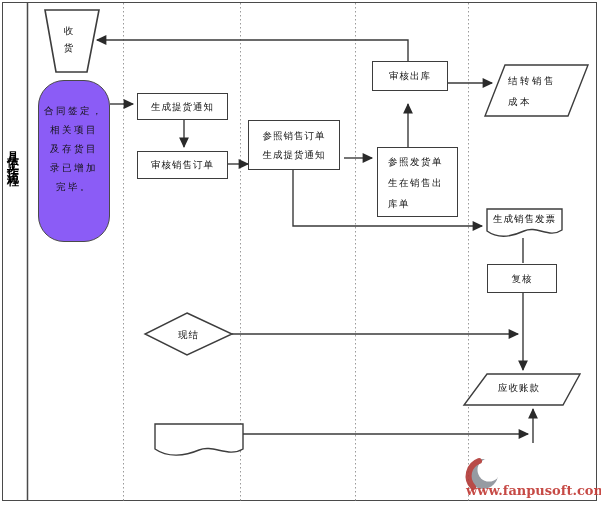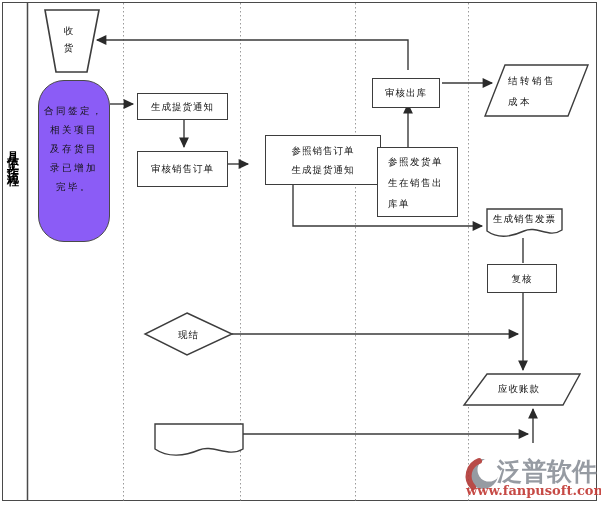--- a/index.html
+++ b/index.html
@@ -90,48 +90,47 @@
       <path d="M523,293 L523,370" marker-end="url(#arr)"></path>
       <path d="M232,334 L518,334" marker-end="url(#arr)"></path>
       <path d="M533,443 L533,409" marker-end="url(#arr)"></path>
       <path d="M243,434 L528,434" marker-end="url(#arr)"></path>
     </g>
   </svg>
 
   <div class="sidebar-label">具体工作流程</div>
 
   <div class="rectnode" style="left:137px;top:93px;width:91px;height:27px;">生成提货通知</div>
-  <div class="rectnode" style="left:137px;top:151px;width:91px;height:36px;">审核销售订单</div>
-  <div class="rectnode" style="left:265px;top:120px;width:116px;height:50px;margin-top:15px;">参照销售订单
+  <div class="rectnode" style="left:137px;top:151px;width:91px;height:28px;">审核销售订单</div>
+  <div class="rectnode" style="left:248px;top:120px;width:92px;height:50px;">参照销售订单
 生成提货通知</div>
-  <div class="rectnode" style="left:372px;top:78px;width:68px;height:30px;">审核出库</div>
+  <div class="rectnode" style="left:372px;top:61px;width:76px;height:30px;">审核出库</div>
   <div class="rectnode" style="left:377px;top:147px;width:81px;height:70px;justify-content:flex-start;align-items:flex-start;text-align:left;padding:5px 0 0 10px;line-height:2.2;letter-spacing:1.5px;font-family:Liberation Mono, monospace;">参照发货单
 生在销售出
 库单</div>
   <div class="rectnode" style="left:487px;top:264px;width:70px;height:29px;">复核</div>
 
   <div class="blob">合同签定，
 相关项目
 及存货目
 录已增加
 完毕。</div>
 
   <div class="lbl" style="left:46px;top:13px;width:46px;height:54px;line-height:1.75;">收
 货</div>
   <div class="lbl left" style="left:508px;top:71px;width:72px;height:44px;align-items:flex-start;line-height:2.2;letter-spacing:2.5px;">结转销售
 成本</div>
   <div class="lbl" style="left:487px;top:210px;width:75px;height:17px;">生成销售发票</div>
   <div class="lbl" style="left:145px;top:317px;width:87px;height:35px;">现结</div>
-  <div class="lbl" style="left:466px;top:377px;width:106px;height:24px;">应收账款</div>
+  <div class="lbl" style="left:466px;top:377px;width:106px;height:24px;font-family:Liberation Serif, serif;">应收账款</div>
 
   <div class="watermark">
     <svg width="601" height="507" viewBox="0 0 601 507" style="position:absolute;left:0;top:0;">
       <g opacity="0.92">
         <circle cx="483" cy="474" r="15" fill="#8e939b"></circle>
         <circle cx="489" cy="470" r="11.5" fill="#ffffff"></circle>
         <path d="M473,487 A16,16 0 0 1 479,461" stroke="#b23c39" stroke-width="6" fill="none" stroke-linecap="round"></path>
       </g>
     </svg>
-    <div class="wm-brand">泛普软件</div>
     <div class="wm-url">www.fanpusoft.com</div>
   </div>
 
 </div>
 
 </body></html>

